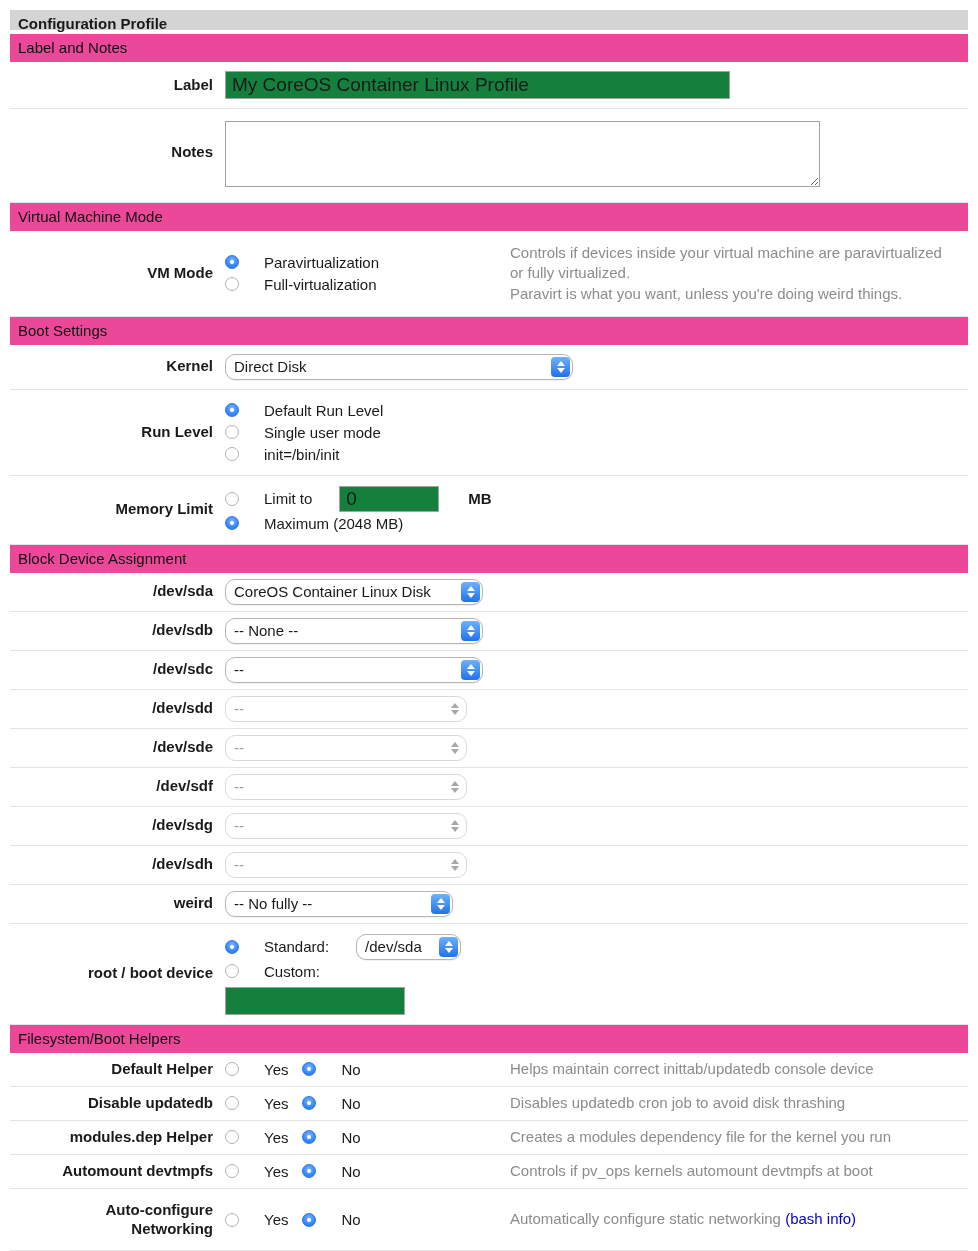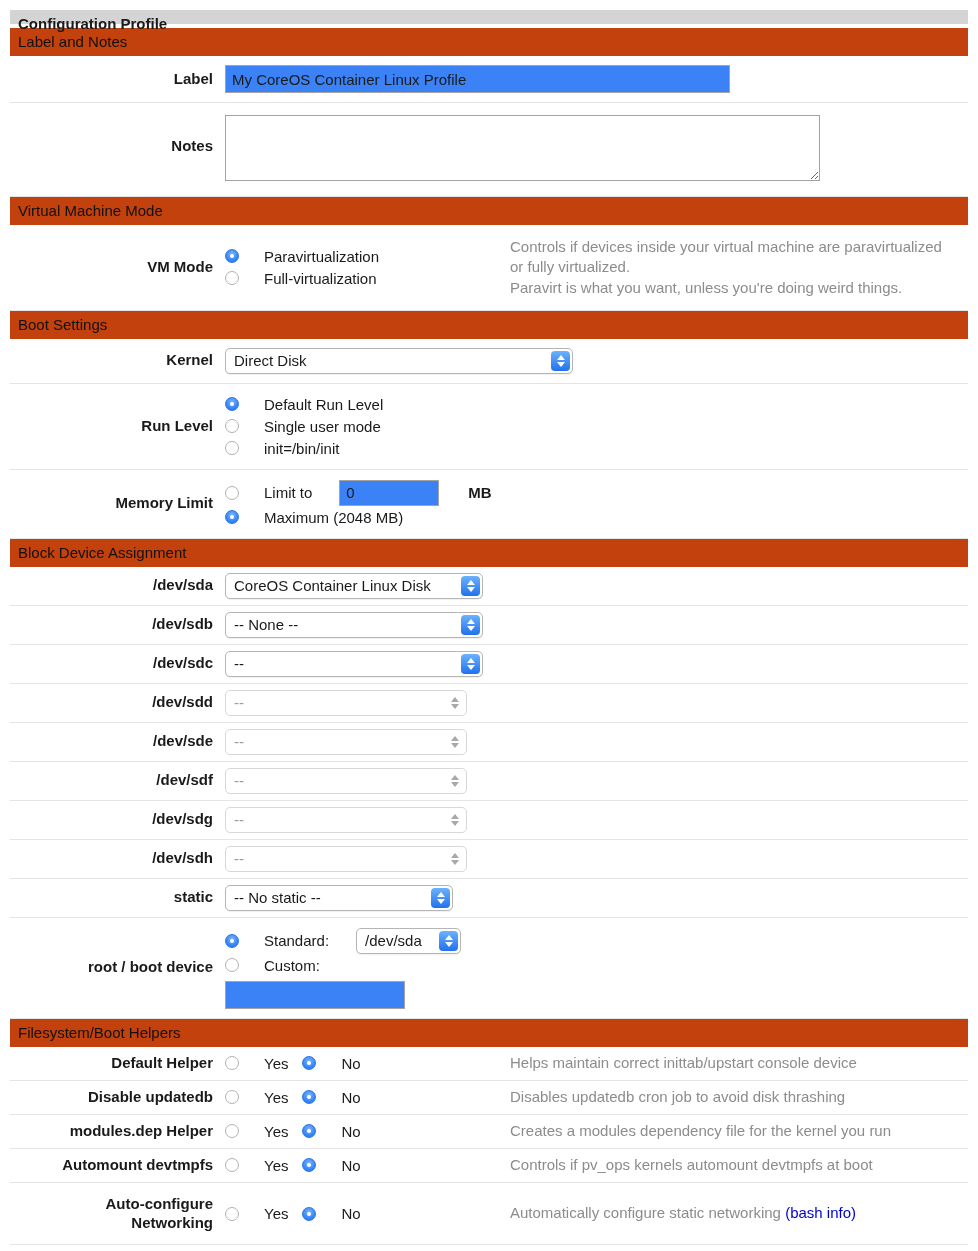--- a/index.html
+++ b/index.html
@@ -7,28 +7,28 @@
   body {
     font-family: "Liberation Sans", "DejaVu Sans", sans-serif;
     font-size: 15px;
     color: #1a1a1a;
     width: 978px;
   }
   .page { padding: 10px; }
 
   .main-header {
     background: #d4d4d4;
-    height: 14px;
+    height: 20px;
     line-height: 28px;
     padding: 0 8px;
     font-weight: bold;
     margin-bottom: 4px;
   }
   .section-header {
-    background: #c2410c;
+    background: #ec4899;
     height: 28px;
     line-height: 28px;
     padding: 0 8px;
     font-weight: normal;
     color: #111;
   }
 
   .row {
     display: flex;
     align-items: center;
@@ -53,46 +53,46 @@
     color: #8c8c8c;
     line-height: 1.35;
     padding-right: 14px;
   }
   .desc-cell a { color: #0000cc; text-decoration: none; }
 
   
   .text-input {
     border: 1px solid #a3a3a3;
     height: 28px;
-    font-size: 15px;
+    font-size: 19px;
     font-family: "Liberation Sans", sans-serif;
     padding: 0 6px;
     color: #1a1a1a;
-    background: #3b82f6;
+    background: #15803d;
   }
   .label-input { width: 505px; }
   .mem-input { width: 100px; height: 26px; }
   .custom-input { width: 180px; height: 28px; margin-top: 4px; }
   textarea.notes {
     border: 1px solid #a3a3a3;
     width: 595px;
     height: 66px;
     resize: both;
     font-family: "Liberation Sans", sans-serif;
     font-size: 15px;
     padding: 4px 6px;
   }
 
   
   .mac-select {
     display: inline-flex;
     align-items: center;
     background: #fff;
     border: 1px solid #b5b5b5;
-    border-radius: 5px;
+    border-radius: 10px;
     height: 26px;
     padding-left: 8px;
     box-shadow: 0 1px 1px rgba(0,0,0,0.06);
     cursor: default;
     color: #1a1a1a;
   }
   .mac-select .sel-text { flex: 1 1 auto; white-space: nowrap; overflow: hidden; }
   .stepper {
     flex: 0 0 auto;
     width: 19px;
@@ -345,24 +345,24 @@
         <span class="sel-text">--</span>
         <span class="stepper">
             <span class="tri-up"></span>
             <span class="tri-down"></span>
           </span>
       </div>
     </div>
   </div>
 
   <div class="row dev-row">
-    <div class="label-cell">static</div>
+    <div class="label-cell">weird</div>
     <div class="content-cell wide">
       <div class="mac-select sel-initrd">
-        <span class="sel-text">-- No static --</span>
+        <span class="sel-text">-- No fully --</span>
         <span class="stepper">
             <span class="tri-up"></span>
             <span class="tri-down"></span>
           </span>
       </div>
     </div>
   </div>
 
   <div class="row">
     <div class="label-cell">root / boot device</div>
@@ -395,21 +395,21 @@
     <div class="content-cell yn-group">
       <span class="radio-line">
         <span class="radio"></span>
         <span>Yes</span>
       </span>
       <span class="radio-line">
         <span class="radio checked"></span>
         <span>No</span>
       </span>
     </div>
-    <div class="desc-cell">Helps maintain correct inittab/upstart console device</div>
+    <div class="desc-cell">Helps maintain correct inittab/updatedb console device</div>
   </div>
 
   <div class="row helper-row">
     <div class="label-cell">Disable updatedb</div>
     <div class="content-cell yn-group">
       <span class="radio-line">
         <span class="radio"></span>
         <span>Yes</span>
       </span>
       <span class="radio-line">

